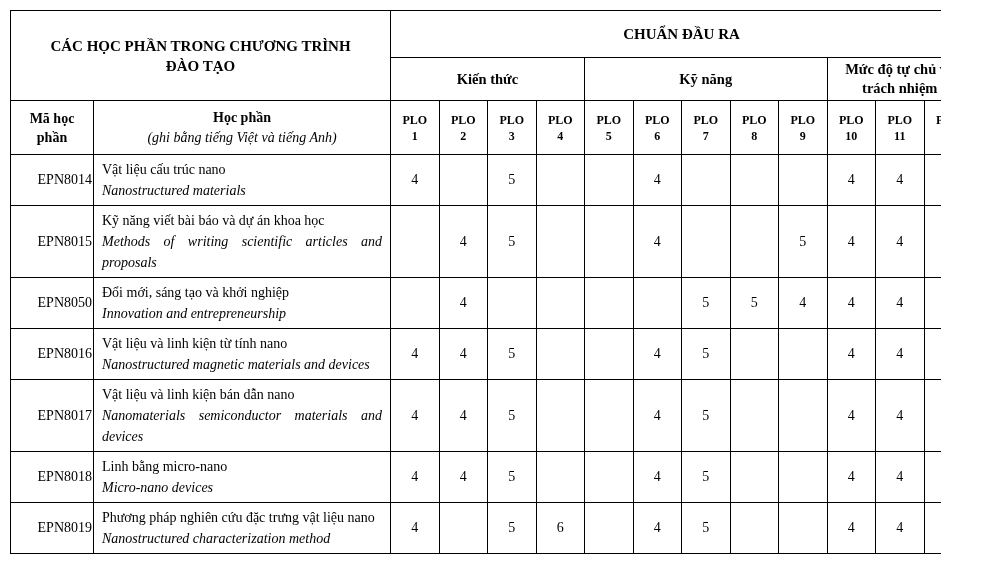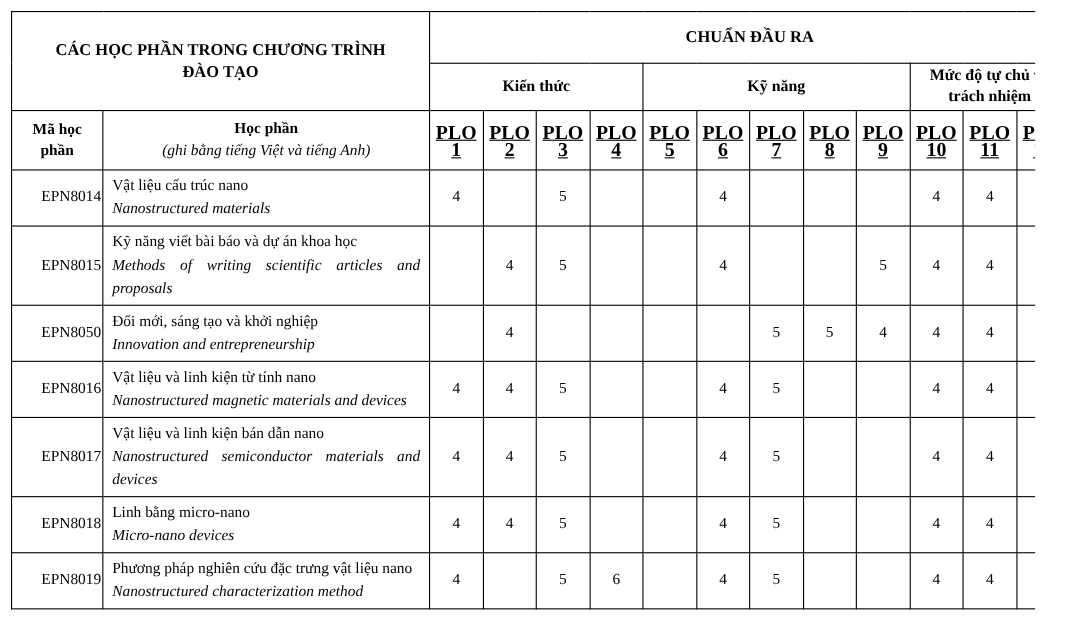--- a/index.html
+++ b/index.html
@@ -22,21 +22,21 @@
   tr.hdr-row-3 { height: 54px; }
   th.left-title { font-size: 15px; line-height: 20px; }
   th.left-title .lt-inner { max-width: 330px; margin: 0 auto; }
   th.right-title { font-size: 15px; }
   th.group-h { font-size: 14.5px; line-height: 19px; }
   th.group-h .gh-inner { max-width: 130px; margin: 0 auto; }
   th.code-h { font-size: 14px; line-height: 19px; }
   th.name-h { font-size: 14px; line-height: 20px; }
   th.name-h .sub { font-weight: normal; font-style: italic; display: block; }
   th.name-h .main { display: block; }
-  th.plo-h { font-size: 18px; line-height: 16px; padding: 2px 3px; text-decoration: underline; }
+  th.plo-h { font-size: 12px; line-height: 16px; padding: 2px 3px; }
   .plo-line { display: block; }
   td.code { text-align: right; font-size: 14px; }
   td.name { text-align: justify; padding: 4px 8px; font-size: 14px; line-height: 21px; }
   td.name .vi { display: block; }
   td.name .en { display: block; font-style: italic; }
   td.plo { text-align: center; font-size: 14px; }
 </style>
 </head>
 <body>
 
@@ -206,21 +206,21 @@
           <td class="plo"></td>
           <td class="plo"></td>
           <td class="plo">4</td>
           <td class="plo">4</td>
           <td class="plo">4</td>
         </tr>
         <tr>
           <td class="code">EPN8017</td>
           <td class="name">
             <span class="vi">Vật liệu và linh kiện bán dẫn nano</span>
-            <span class="en">Nanostructured semiconductor materials and devices</span>
+            <span class="en">Nanomaterials semiconductor materials and devices</span>
           </td>
           <td class="plo">4</td>
           <td class="plo">4</td>
           <td class="plo">5</td>
           <td class="plo"></td>
           <td class="plo"></td>
           <td class="plo">4</td>
           <td class="plo">5</td>
           <td class="plo"></td>
           <td class="plo"></td>

